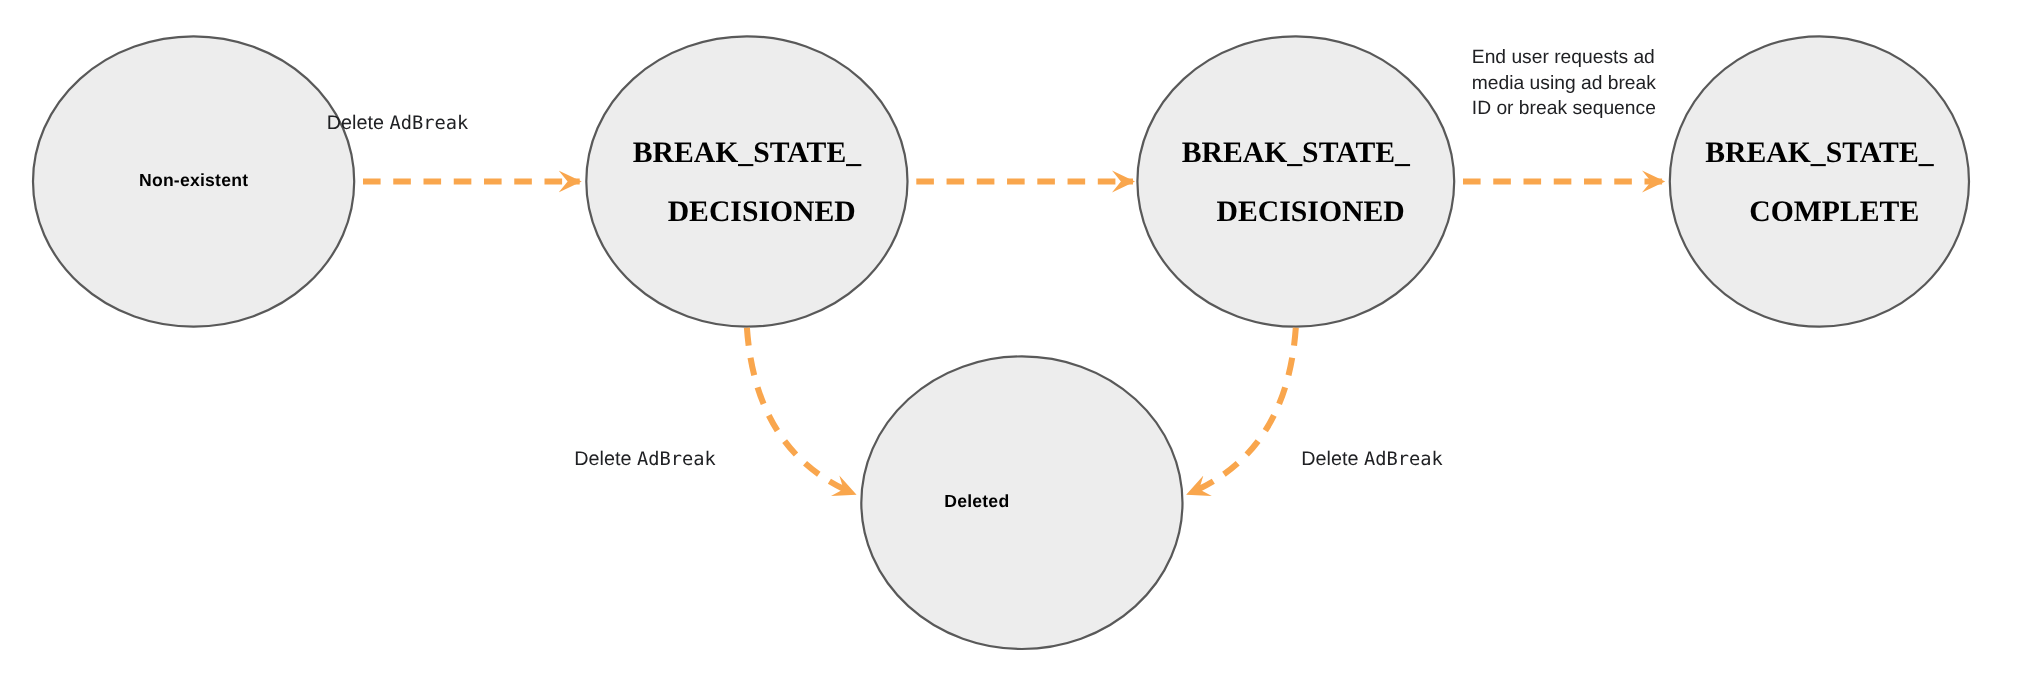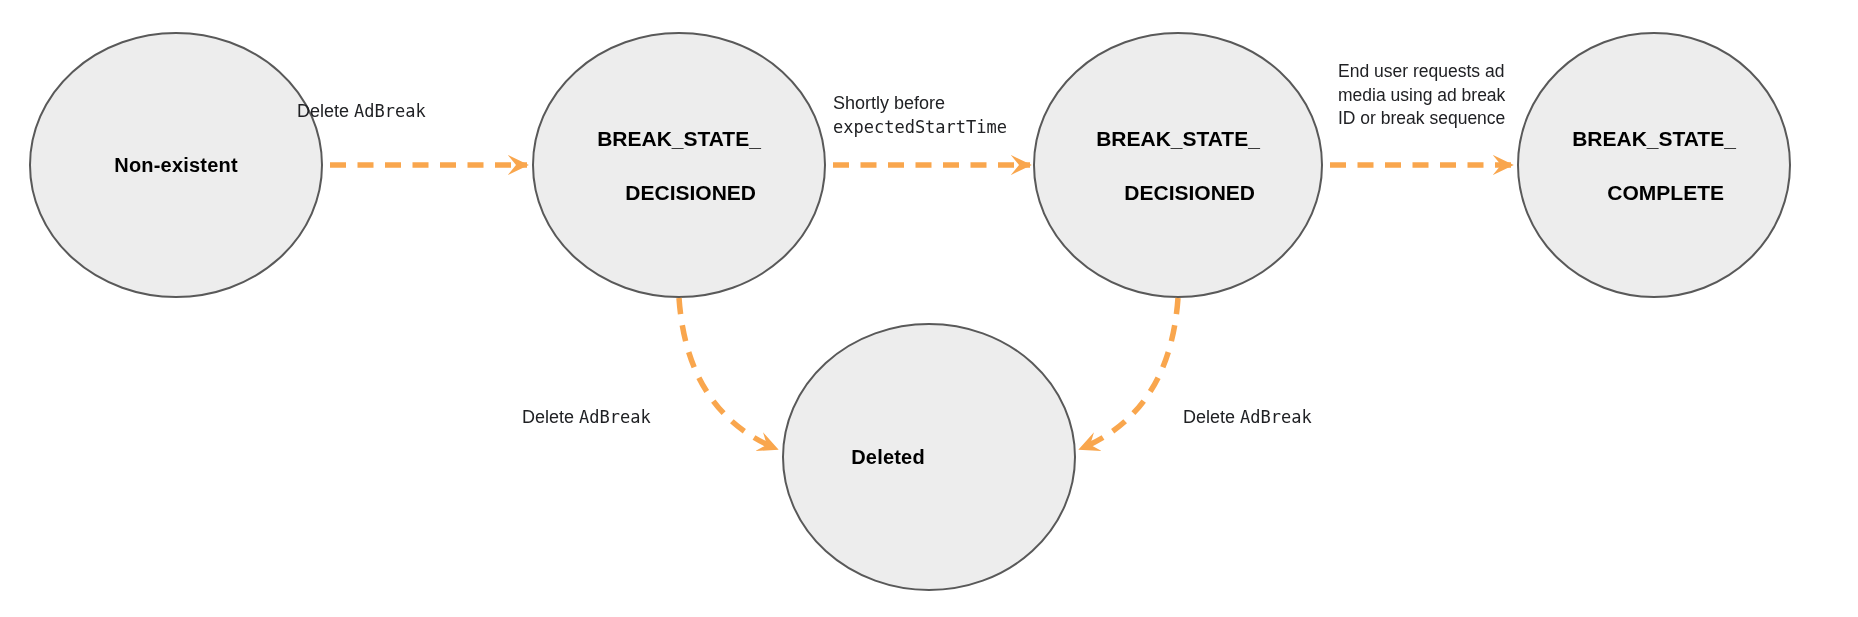--- a/index.html
+++ b/index.html
@@ -10,24 +10,24 @@
   #stage{
     position:relative; width:1858px; height:617px; overflow:hidden;
     background:var(--background);
     font-family:"Liberation Sans", sans-serif; color:var(--text);
   }
   #wires{position:absolute;left:0;top:0;width:1858px;height:617px;}
   .node-label{
     position:absolute; display:flex; align-items:center; justify-content:center;
     text-align:center; color:var(--node-text); pointer-events:none;
   }
-  .sans-node{font-weight:bold; font-size:20px; letter-spacing:.2px;text-align:center;}
+  .sans-node{font-weight:bold; font-size:16px; letter-spacing:.2px;text-align:center;}
   .mono-node{
-    font-family:Liberation Sans, sans-serif; font-weight:bold;
-    font-size:21px; line-height:27px; white-space:pre;
+    font-family:Liberation Serif, serif; font-weight:bold;
+    font-size:27px; line-height:27px; white-space:pre;
   }
   .edge-label{position:absolute; font-size:18px; line-height:23.5px; white-space:nowrap;}
   .edge-label .code{font-family:"DejaVu Sans Mono", monospace; font-size:17px;}
   .multiline{white-space:normal; width:170px;}
 </style>
 </head>
 <body>
 
 <div id="stage">
 
@@ -72,26 +72,22 @@
 
   <div class="node-label sans-node" style="left:742px; top:324px; width:292px; height:266px;">
     <span>Deleted</span>
   </div>
 
   <div class="edge-label" style="left:297px; top:100px;">
     <span>Delete</span>
     <span class="code">AdBreak</span>
   </div>
 
-  <div class="edge-label" style="left:833px; top:92px;">
-    <span>Shortly before</span><br>
-    <span class="code">expectedStartTime</span>
-  </div>
 
-  <div class="edge-label multiline" style="left:1338px; top:40px; font-size:17.5px;margin-top:20px;">
+  <div class="edge-label multiline" style="left:1338px; top:40px; font-size:17.5px;">
     <span>End user requests</span>
     <span>ad media using ad</span>
     <span>break ID or break</span>
     <span>sequence</span>
   </div>
 
   <div class="edge-label" style="left:522px; top:406px;">
     <span>Delete</span>
     <span class="code">AdBreak</span>
   </div>

